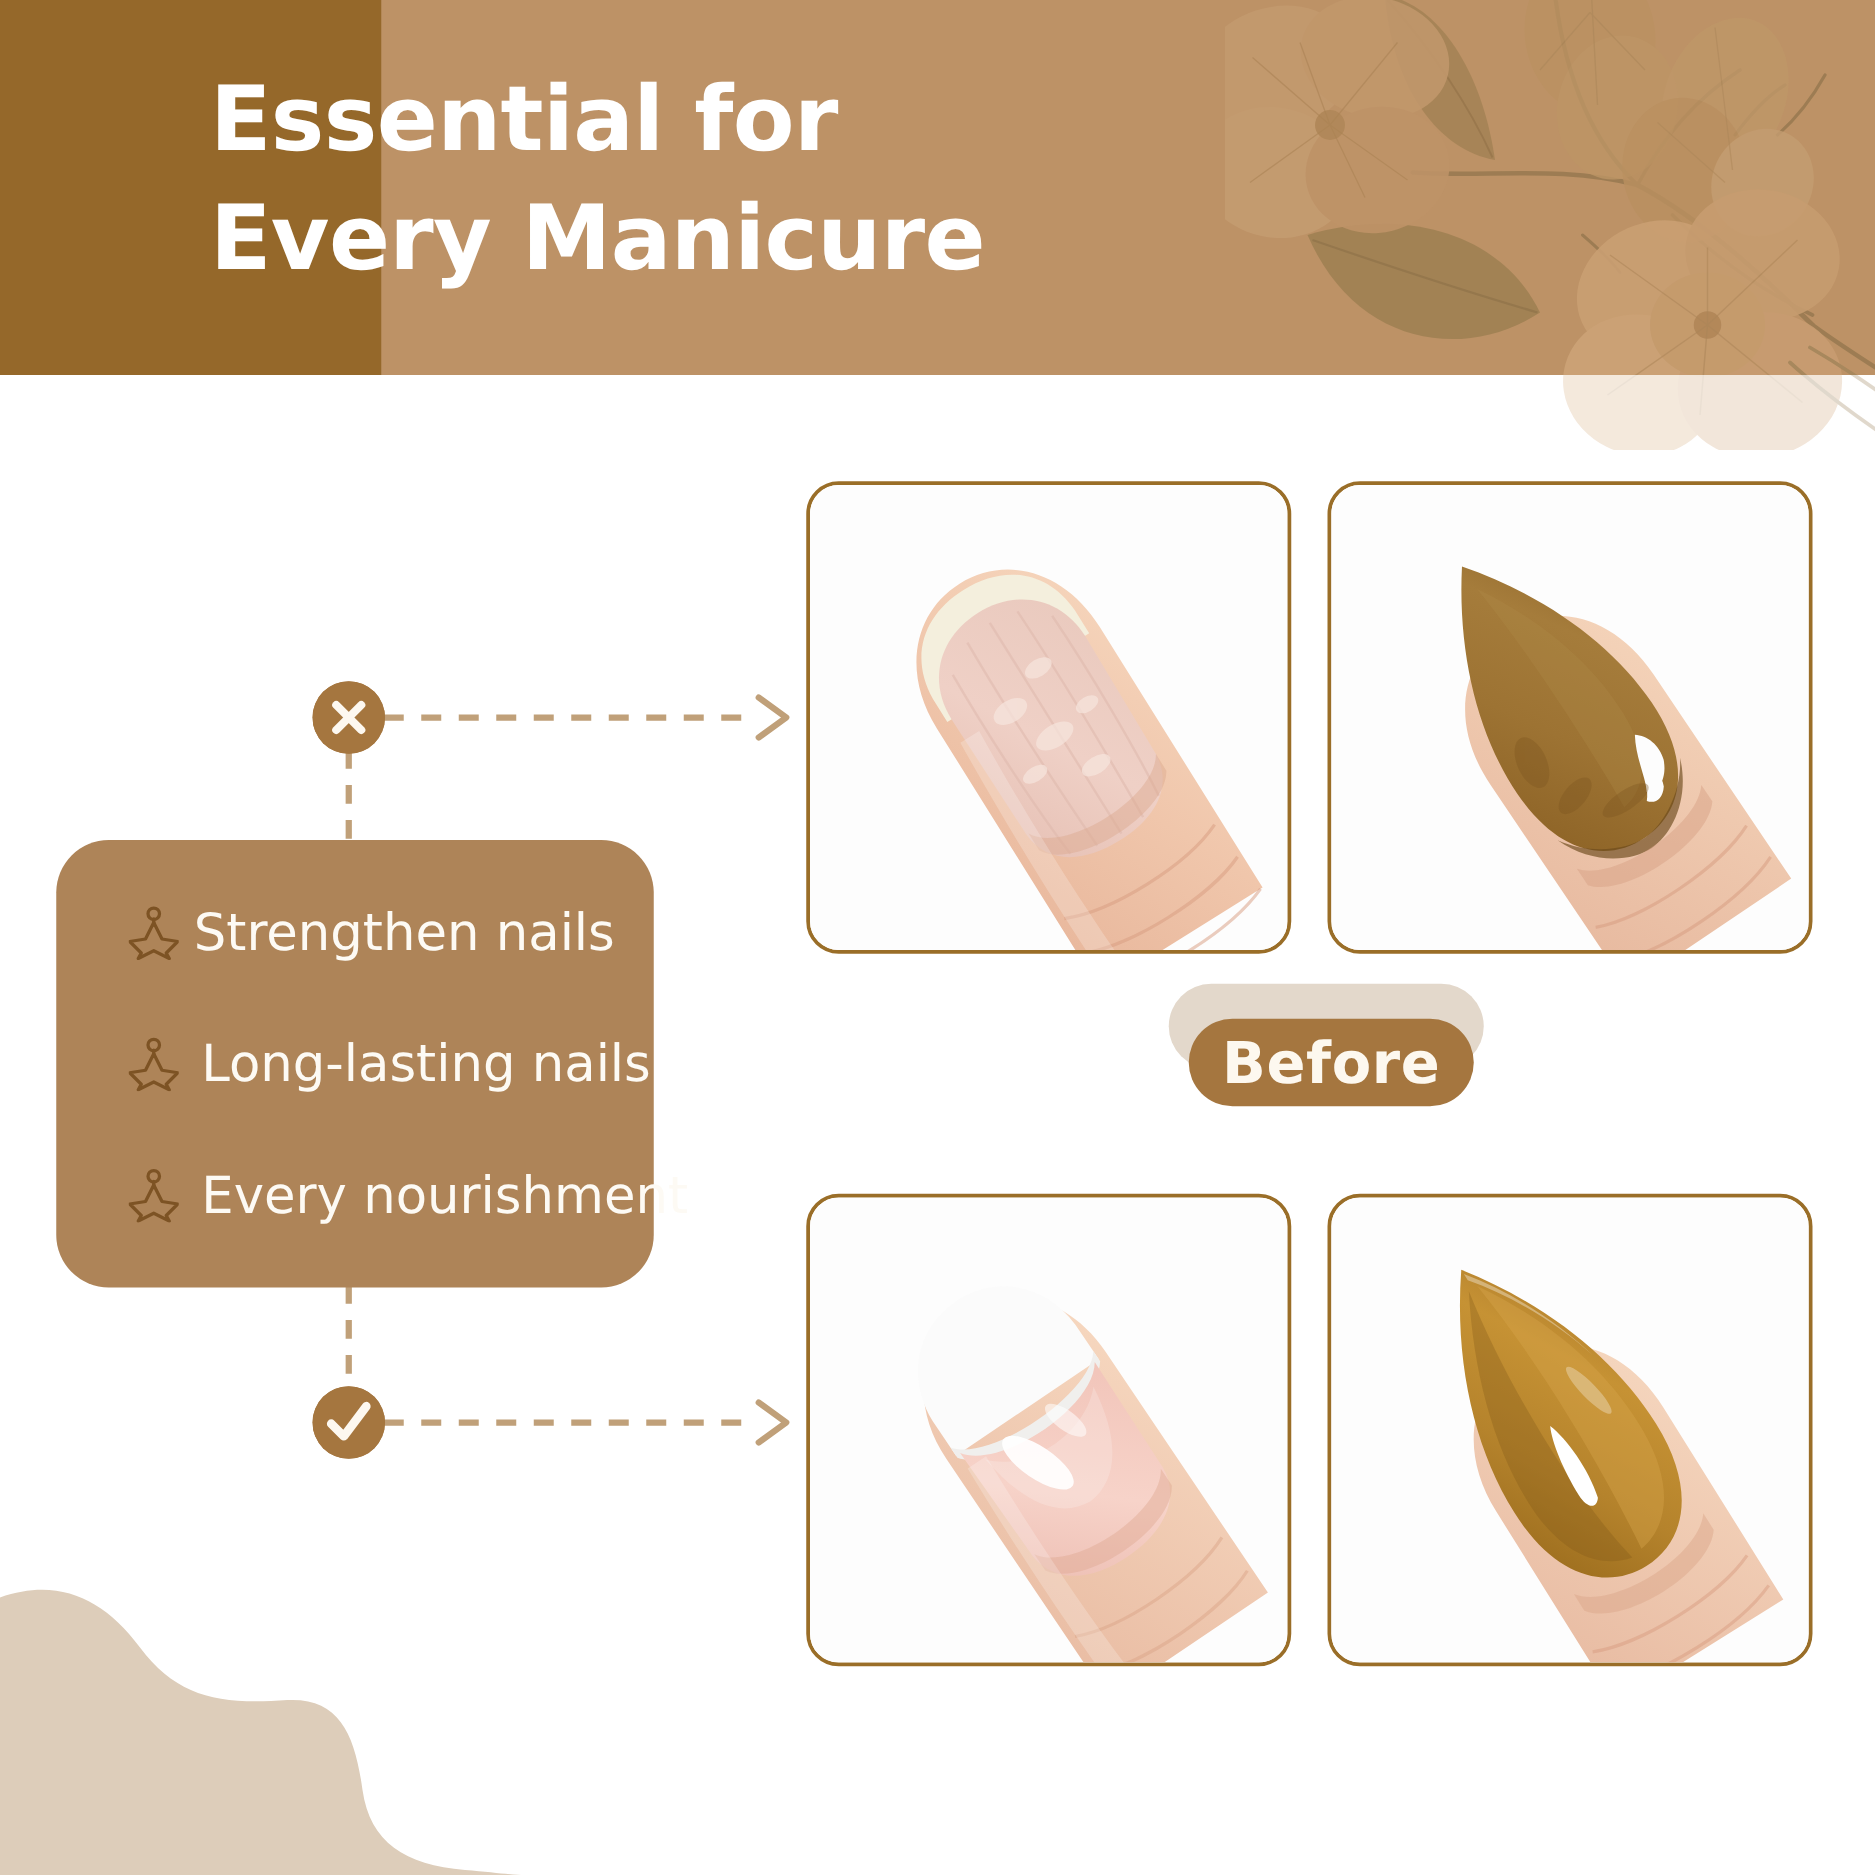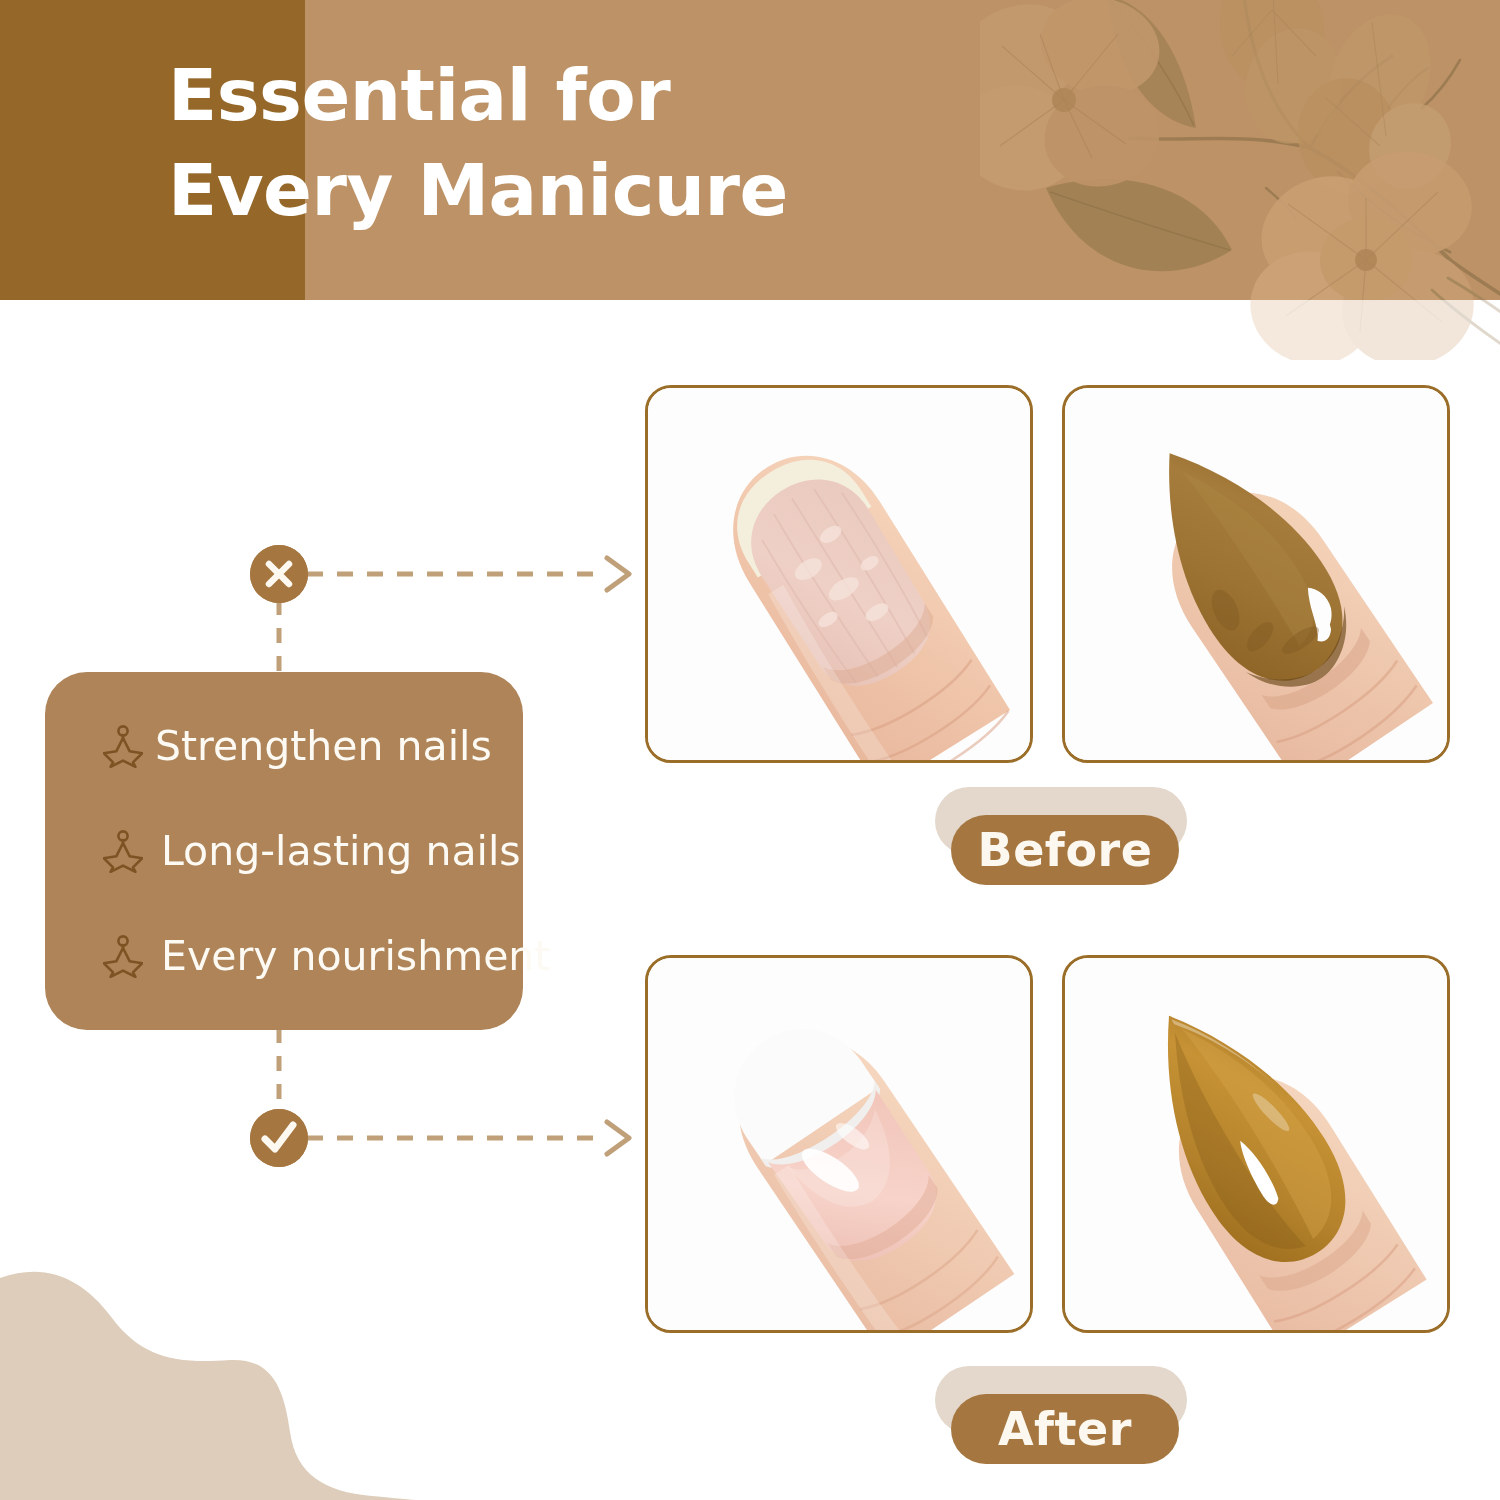--- a/index.html
+++ b/index.html
@@ -544,18 +544,14 @@
         </g>
       </g>
     </svg>
   </div>
 
   <div class="badge-wrap badge-before">
     <div class="badge-shadow"></div>
     <div class="badge-pill">Before</div>
   </div>
 
-  <div class="badge-wrap badge-after">
-    <div class="badge-shadow"></div>
-    <div class="badge-pill">After</div>
-  </div>
 
 </div>
 
 </body></html>

